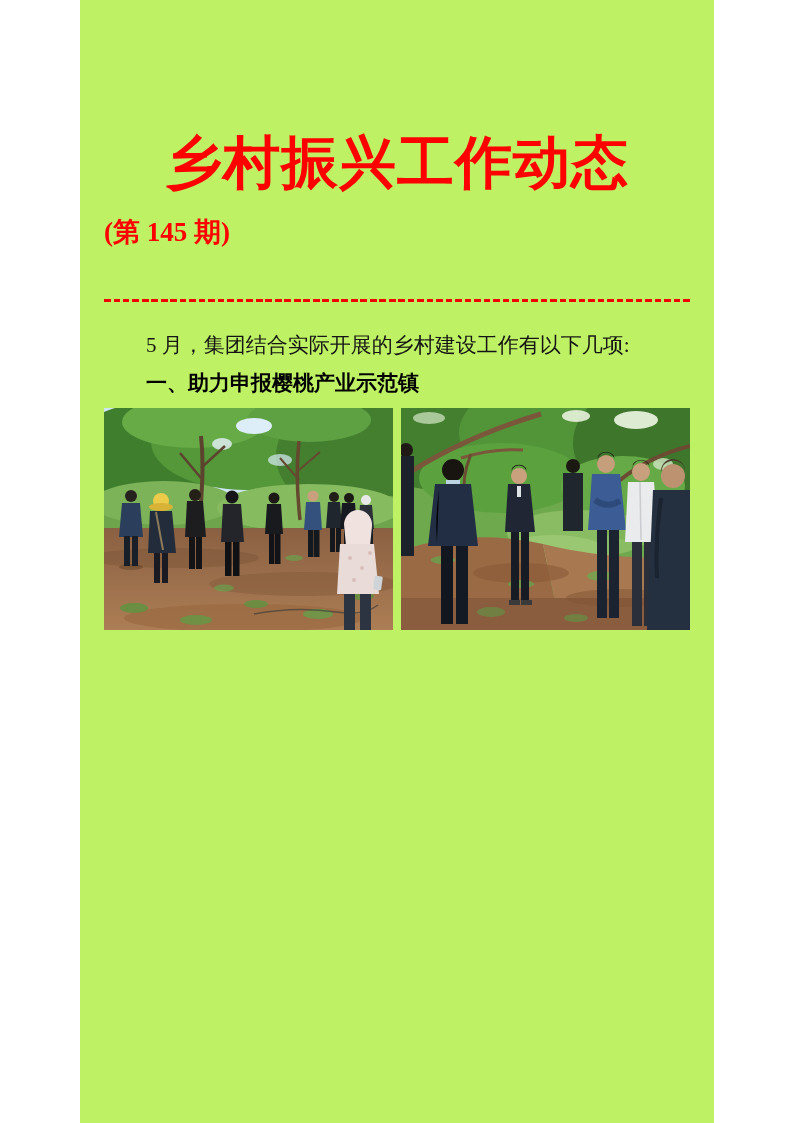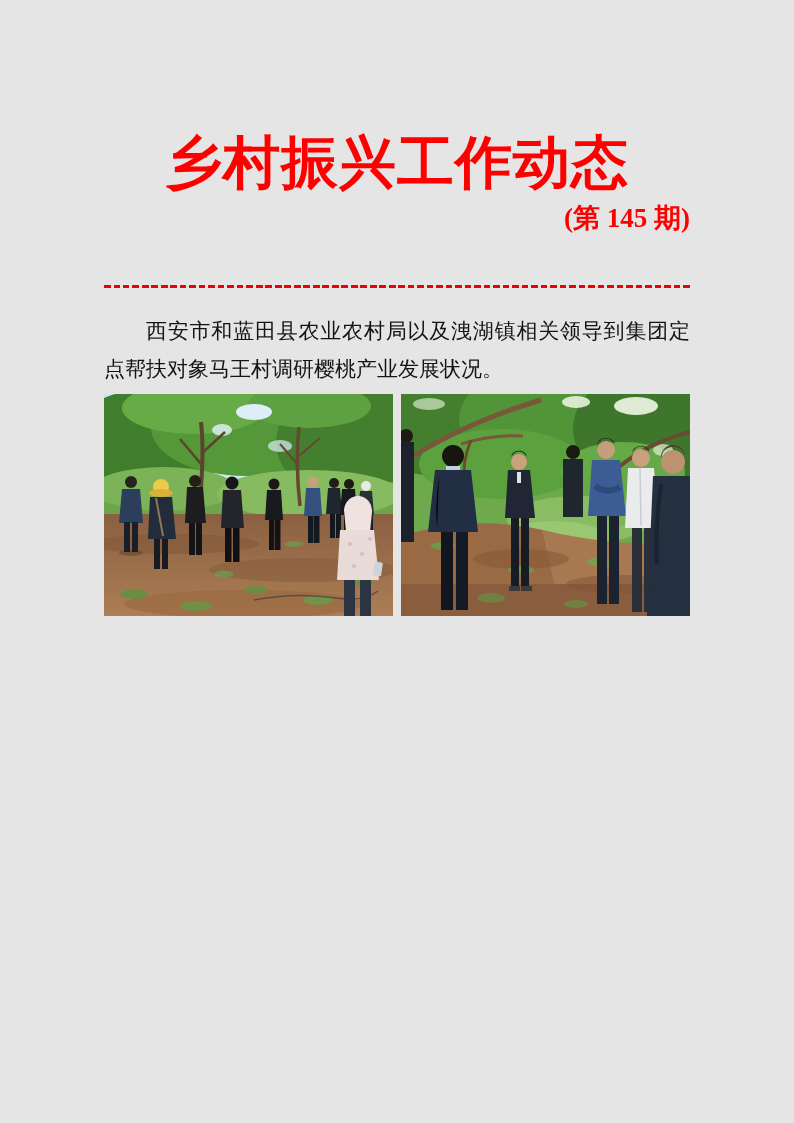--- a/index.html
+++ b/index.html
@@ -1,39 +1,40 @@
 <!DOCTYPE html>
 <html><head>
 <meta charset="utf-8">
 <style>
   html,body { margin:0; padding:0; background:#fff; }
   .page {
     position:relative;
-    width:794px; height:1123px;
+    width:634px; height:1123px;
     margin:0 auto;
-    background:#e5e5e5;
+    background:#bef264;
     overflow:hidden;
     font-family:"Liberation Serif","DejaVu Serif",serif;
   }
   .content { width:586px; margin:0 auto; }
   .doc-title {
     margin:0; padding-top:126px;
     font-family:"Liberation Serif","DejaVu Serif",serif;
     font-weight:bold;
     font-size:57px; line-height:74px;
     color:#ff0000;
     text-align:center;
     letter-spacing:1px;
     white-space:nowrap;
   }
   .issue-line {
+    margin-top:14px;
     font-weight:bold;
     font-size:27px; line-height:36px;
     color:#ff0000;
-    text-align:right;
+    text-align:left;
   }
   .red-divider {
     margin-top:49px;
     height:3px;
     background:repeating-linear-gradient(90deg,#f20000 0 6.5px,transparent 6.5px 9.5px);
   }
   .bodytext { margin-top:24px; }
   .bodytext p {
     margin:0;
     font-size:21px;
@@ -58,21 +59,22 @@
 <div class="page">
   <div class="content">
 
     <h1 class="doc-title">乡村振兴工作动态</h1>
 
     <div class="issue-line">(第 145 期)</div>
 
     <div class="red-divider"></div>
 
     <div class="bodytext">
-      <p>西安市和蓝田县农业农村局以及洩湖镇相关领导到集团定点帮扶对象马王村调研樱桃产业发展状况。</p>
+      <p>5 月，集团结合实际开展的乡村建设工作有以下几项:</p>
+      <p class="section-heading">一、助力申报樱桃产业示范镇</p>
     </div>
 
     <div class="photos">
 
       <figure class="photo-frame">
         <svg width="289" height="222" viewBox="0 0 289 222" xmlns="http://www.w3.org/2000/svg">
           <defs>
             <linearGradient id="groundL" x1="0" y1="0" x2="0" y2="1">
               <stop offset="0" stop-color="#8a6042"></stop>
               <stop offset="1" stop-color="#ad7e55"></stop>

